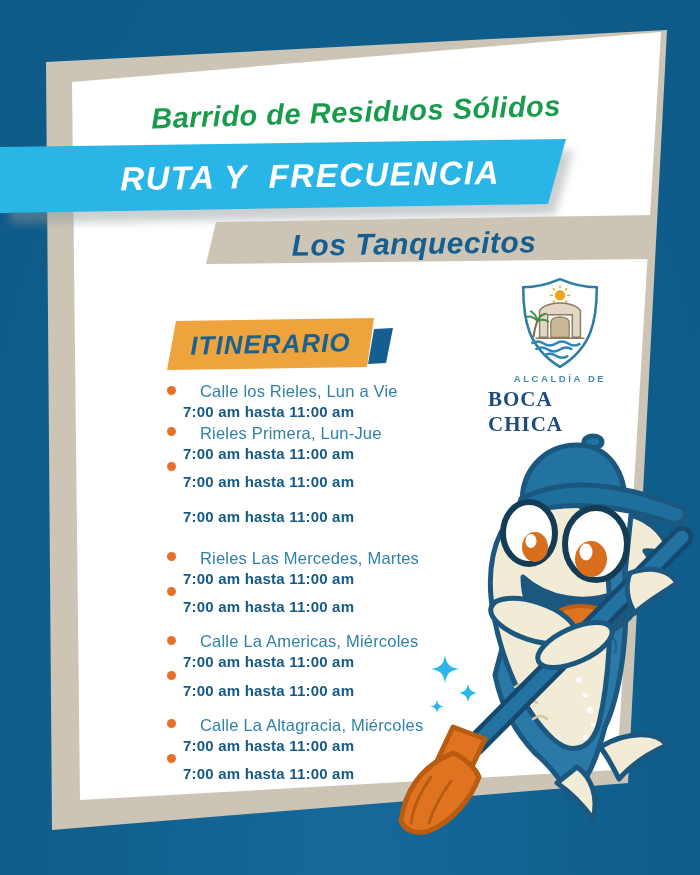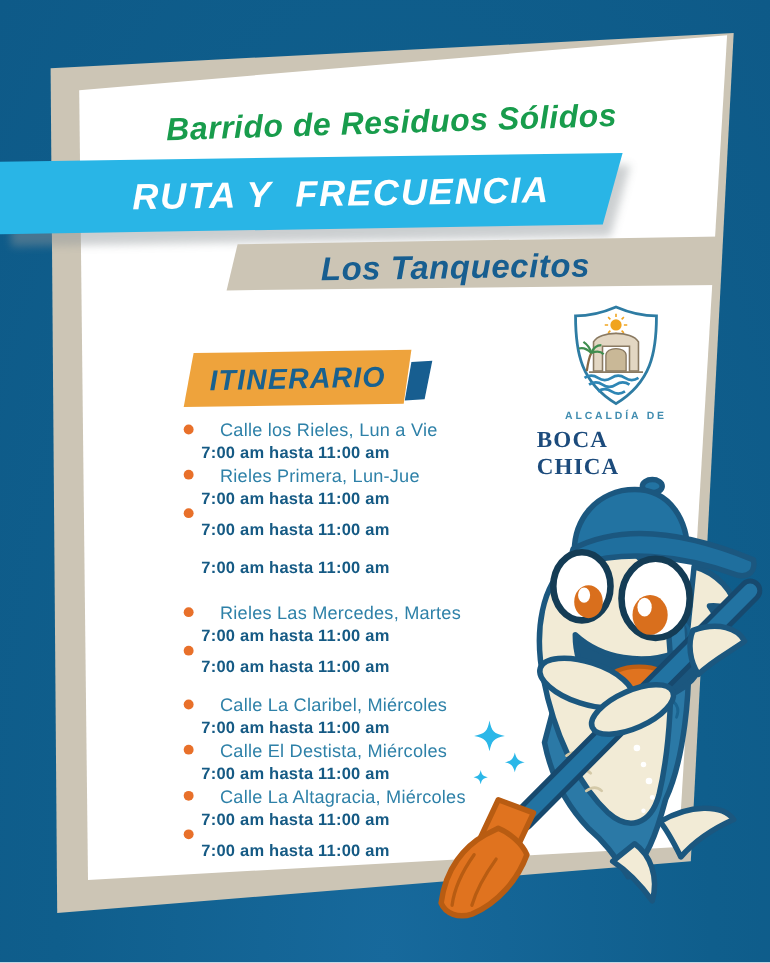--- a/index.html
+++ b/index.html
@@ -147,29 +147,28 @@
   <div class="itin-item">
     <div class="itin-line1">
       <span class="bullet"></span>
     </div>
     <div class="time">7:00 am hasta 11:00 am</div>
   </div>
 
   <div class="itin-item">
     <div class="itin-line1">
       <span class="bullet"></span>
-      <span class="street">Calle La Claribel, Miércoles</span>
-    </div>
-    <div class="time">7:00 am hasta 11:00 am</div>
-  </div>
-
-  <div class="itin-item">
-    <div class="itin-line1">
-      <span class="bullet"></span>
-      <span class="street">Calle El Destista, Miércoles</span>
+      <span class="street">Calle La Americas, Miércoles</span>
+    </div>
+    <div class="time">7:00 am hasta 11:00 am</div>
+  </div>
+
+  <div class="itin-item">
+    <div class="itin-line1">
+      <span class="bullet"></span>
     </div>
     <div class="time">7:00 am hasta 11:00 am</div>
   </div>
 
   <div class="itin-item">
     <div class="itin-line1">
       <span class="bullet"></span>
       <span class="street">Calle La Altagracia, Miércoles</span>
     </div>
     <div class="time">7:00 am hasta 11:00 am</div>

